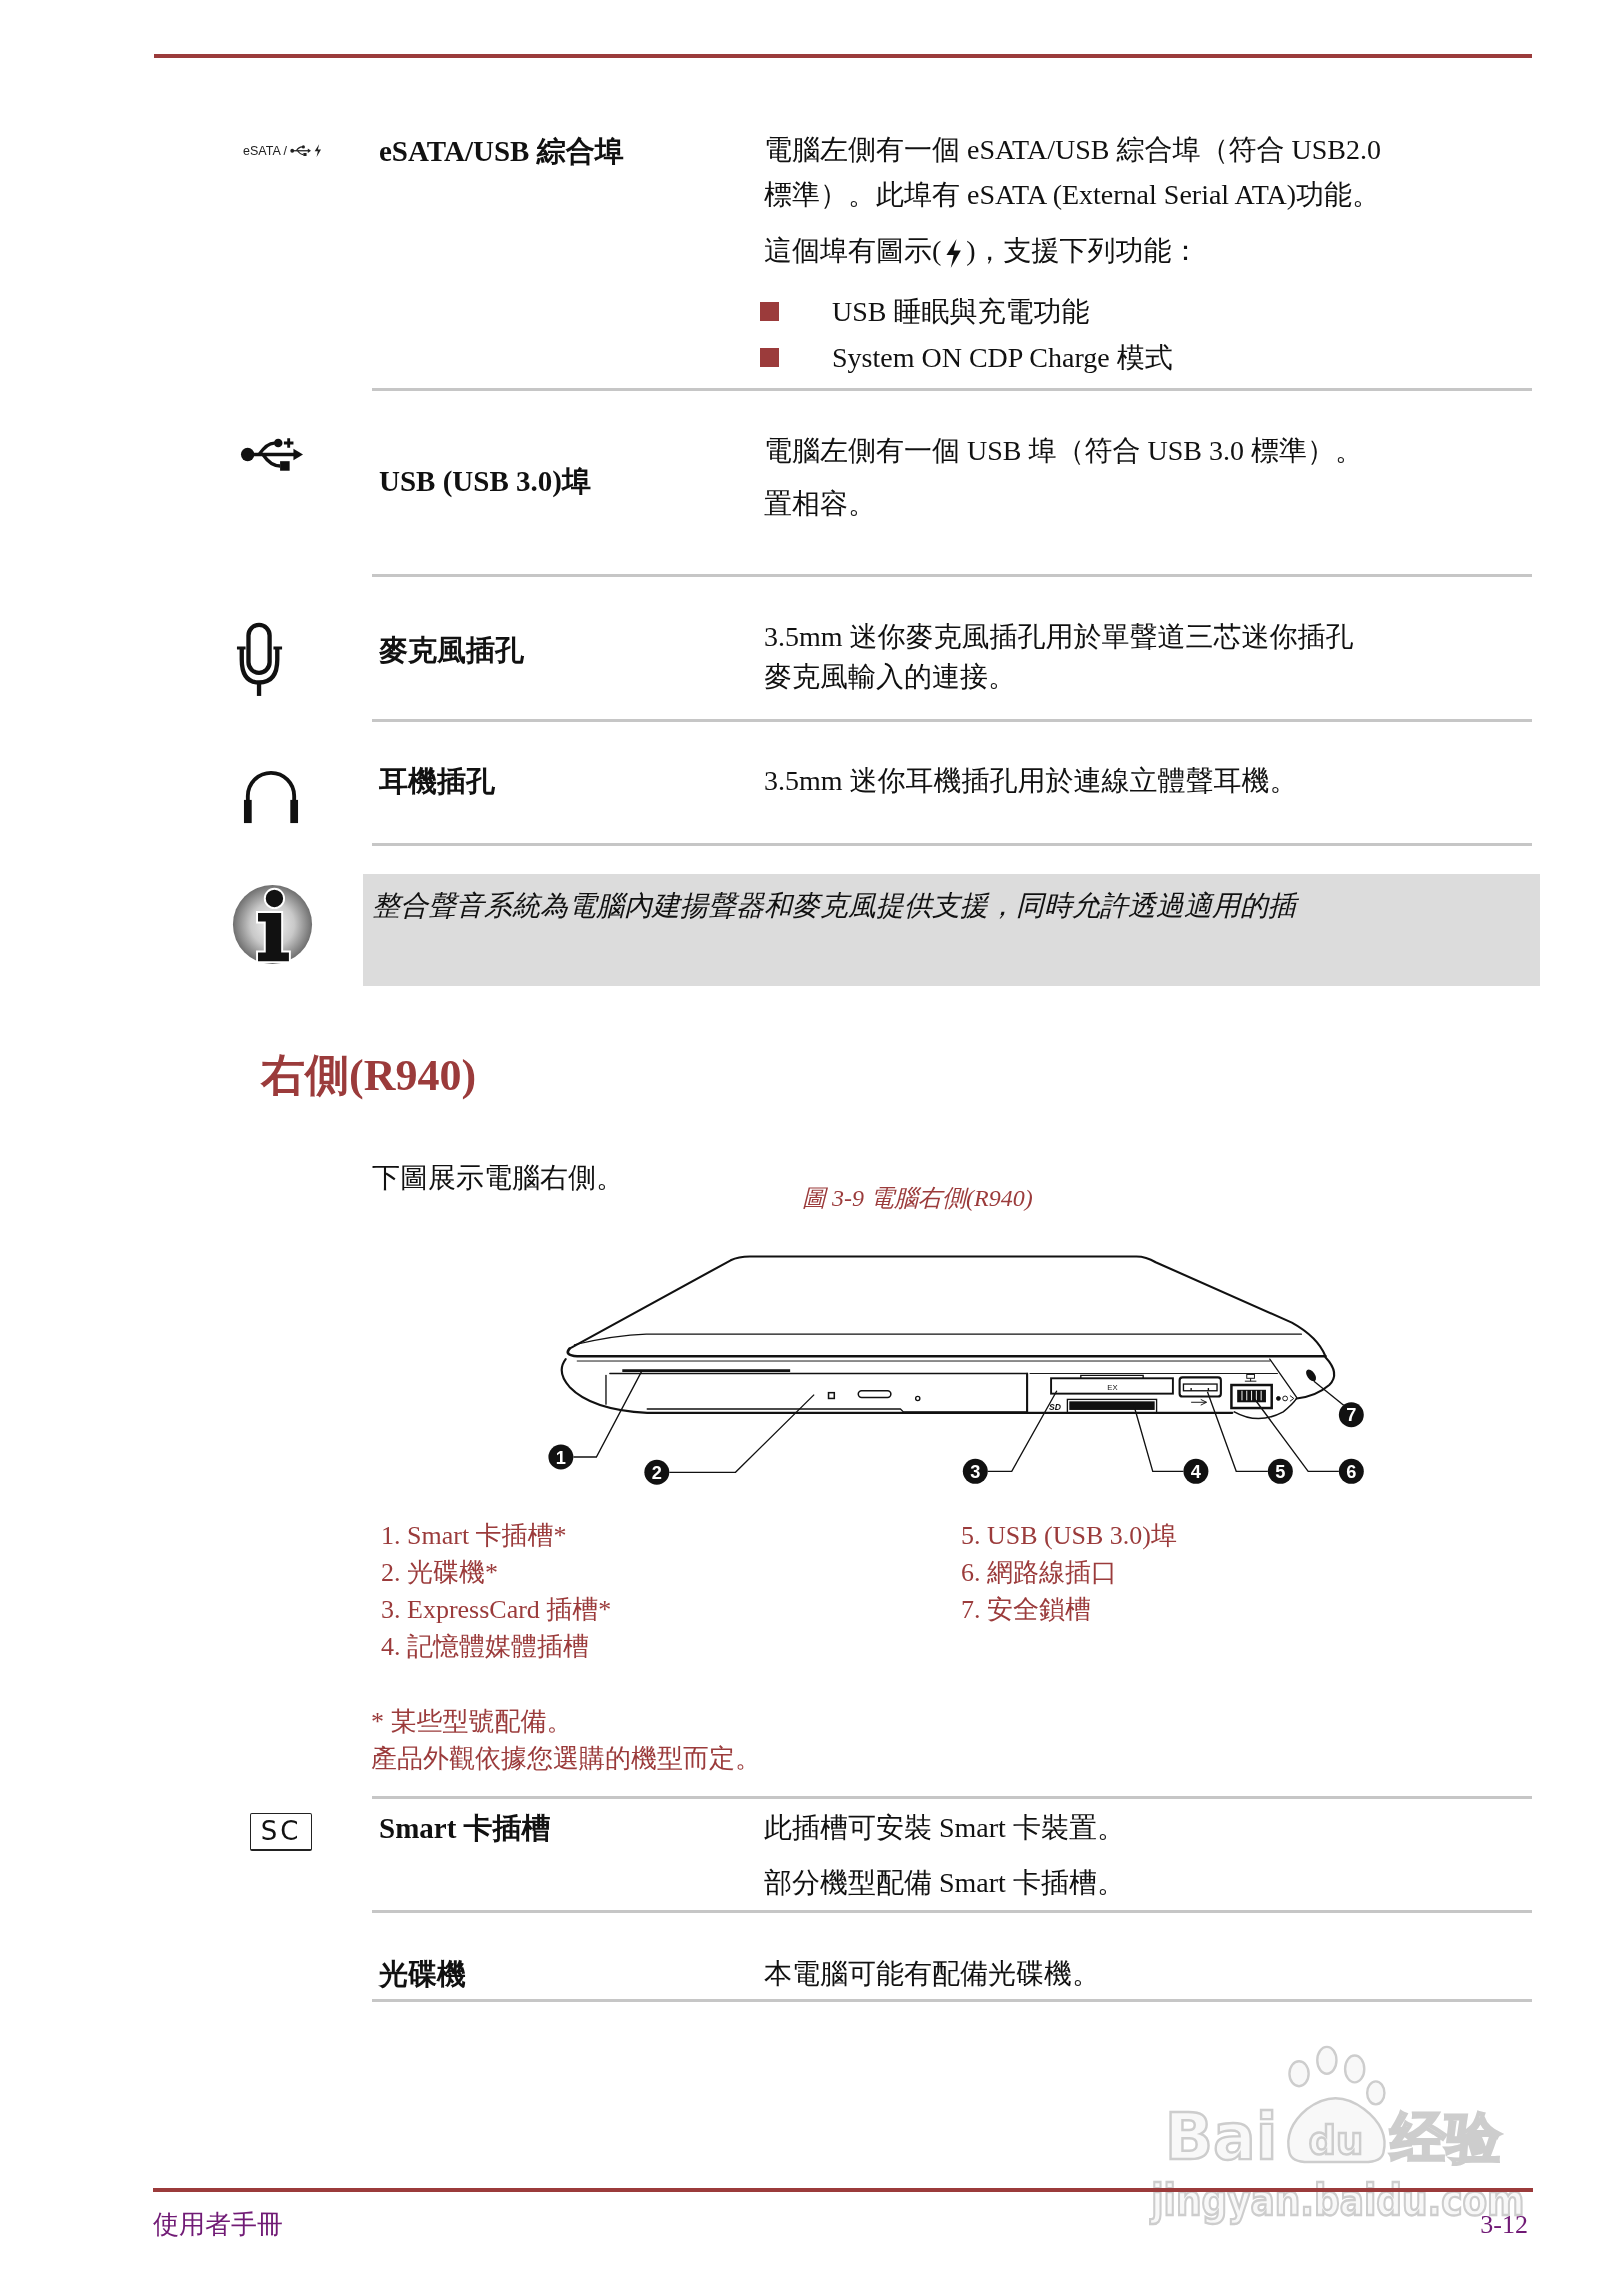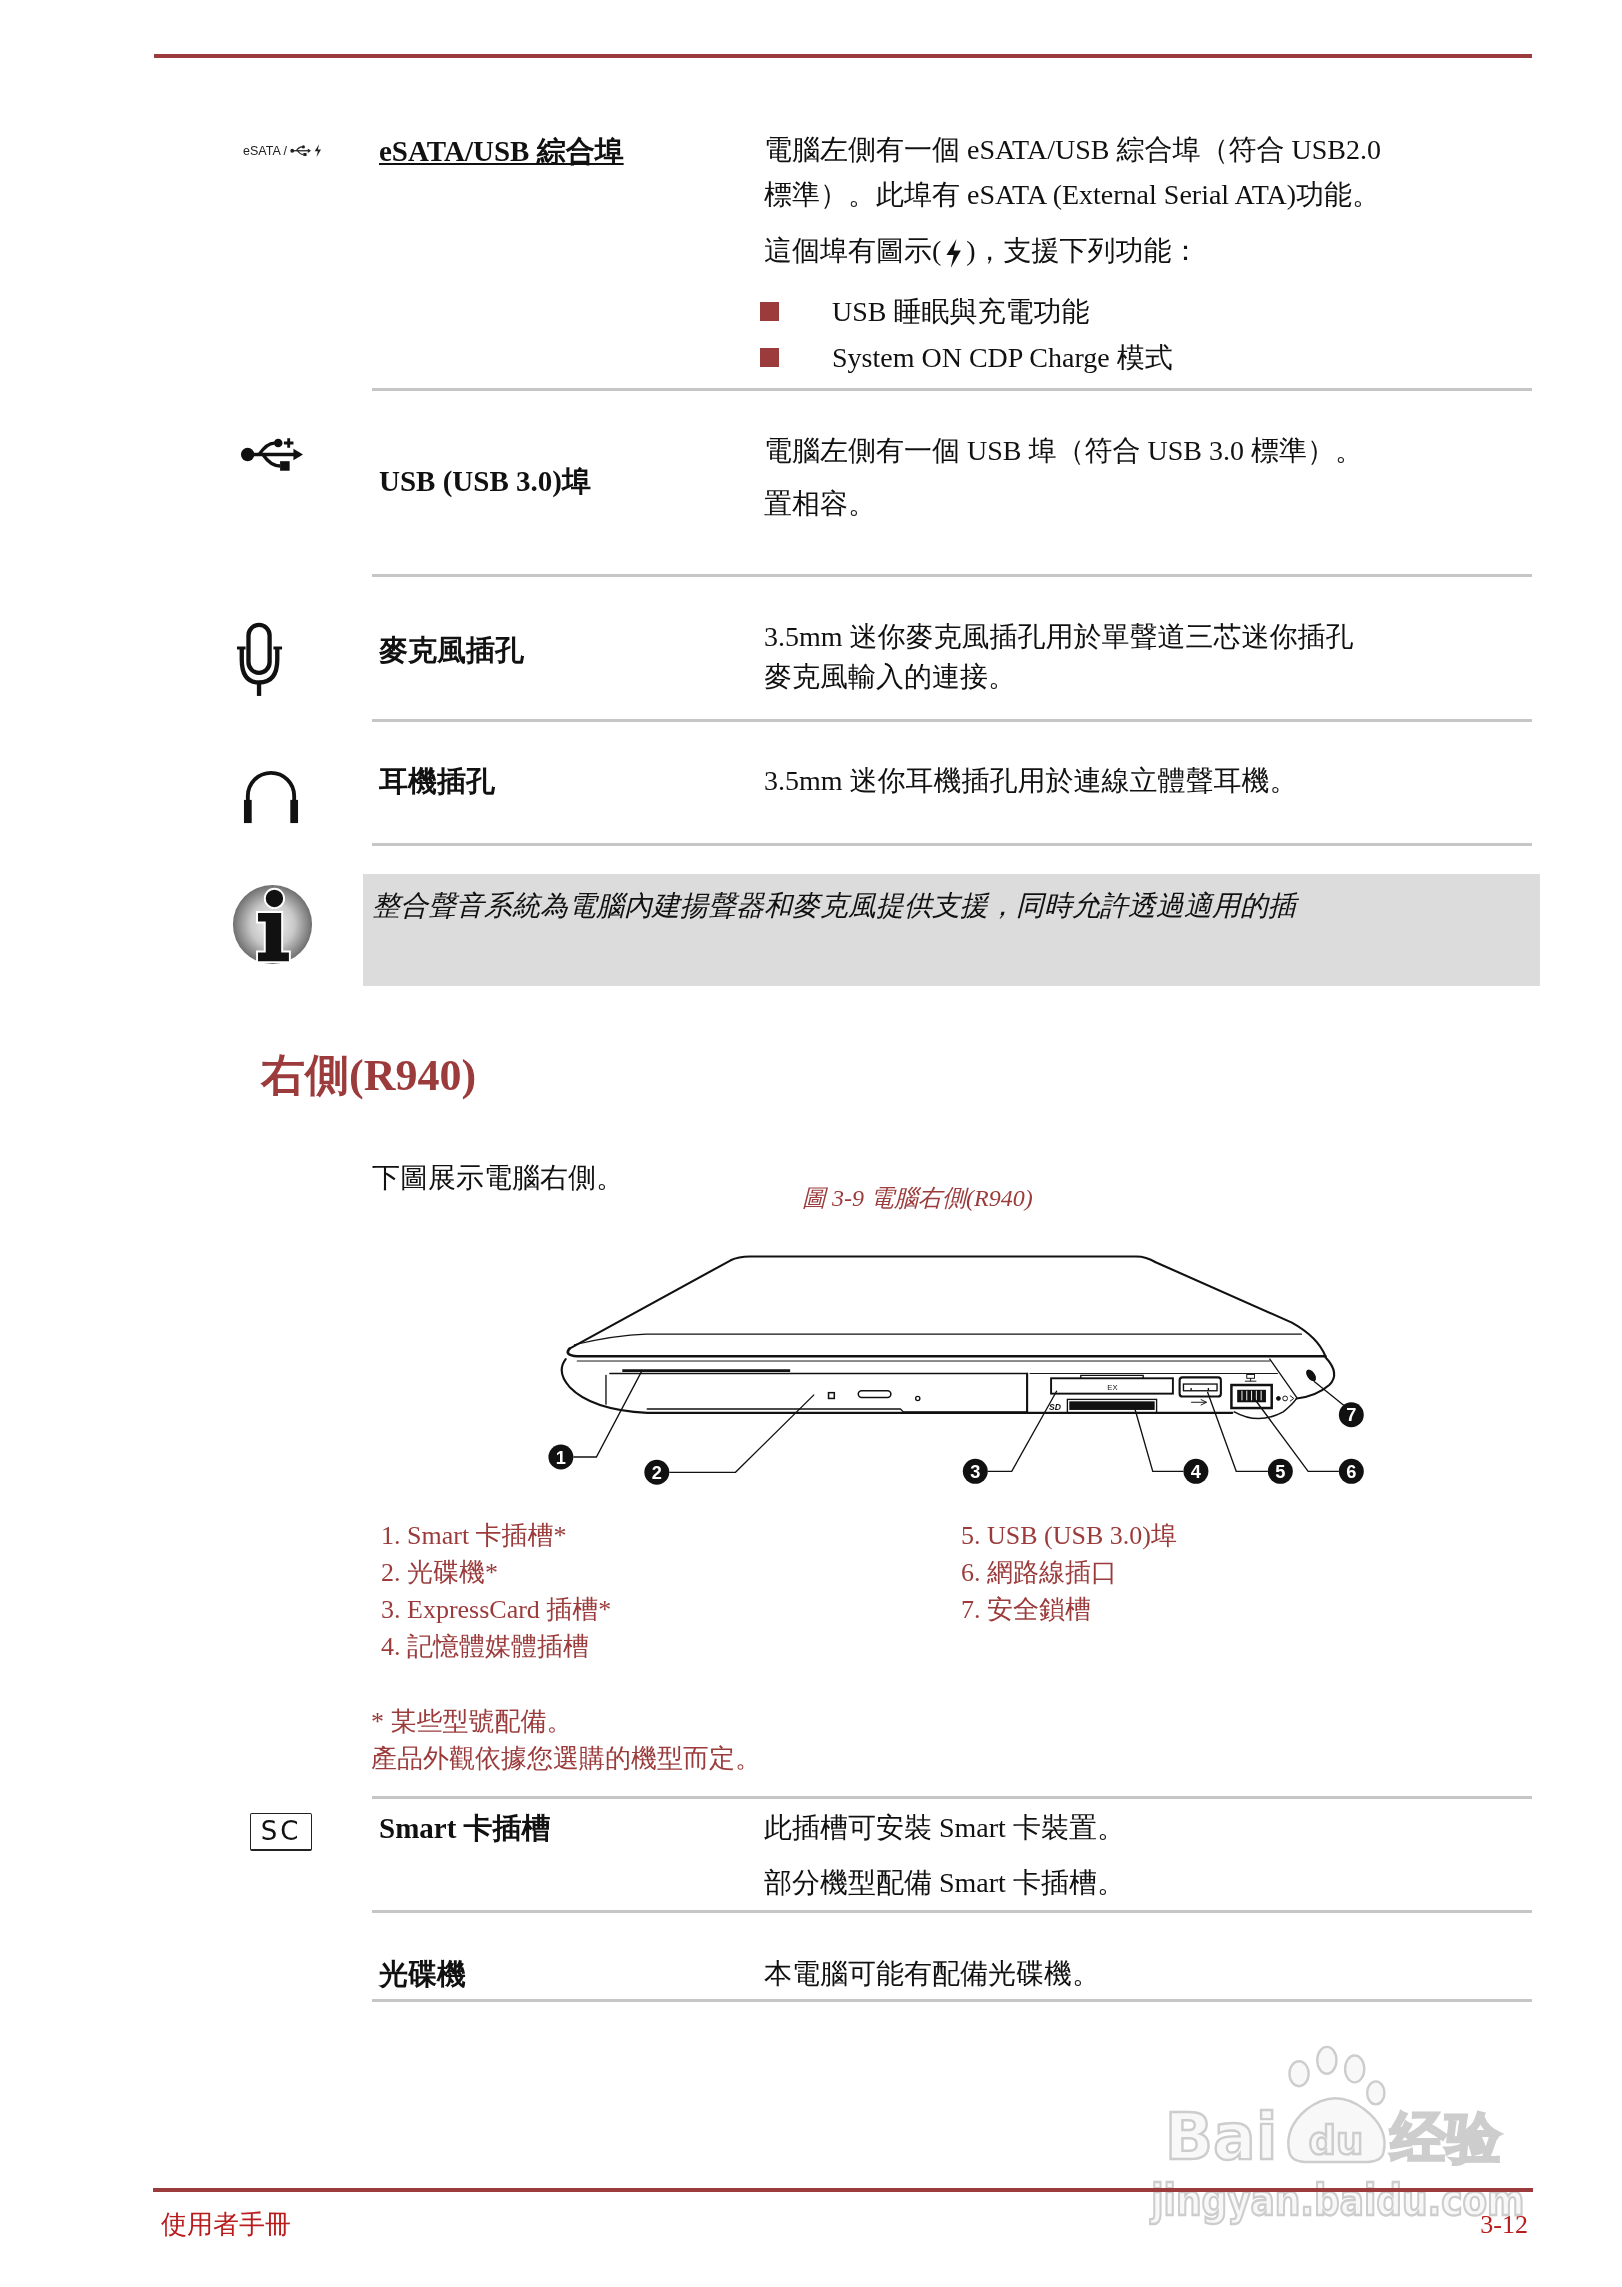--- a/index.html
+++ b/index.html
@@ -14,21 +14,21 @@
   .bullets { position:absolute; left:760px; font-size:28px; line-height:46px; margin:0; padding:0; list-style:none; }
   .bullets li { position:relative; padding-left:72px; white-space:nowrap; }
   .bullets .sq { position:absolute; left:0; top:13.4px; width:19px; height:19px; background:#9b3b3b; }
   .note-box { position:absolute; left:363px; top:874px; width:1177px; height:112px; background:#dcdcdc; }
   .note-text { position:absolute; left:372px; top:885px; font-size:28px; font-style:italic; line-height:42px; white-space:nowrap; }
   .heading { position:absolute; left:261px; top:1052px; font-size:44px; line-height:48px; color:#9b3b3b; font-weight:bold; white-space:nowrap; }
   .intro { position:absolute; left:372px; top:1156px; font-size:28px; line-height:44px; white-space:nowrap; }
   .caption { position:absolute; left:802px; top:1184px; font-size:24px; line-height:29px; font-style:italic; color:#9b3b3b; white-space:nowrap; }
   .legend { position:absolute; top:1517px; font-size:26px; line-height:37px; color:#9b3b3b; margin:0; padding:0; list-style:none; white-space:nowrap; }
   .footnotes { position:absolute; left:371px; top:1703px; font-size:26px; line-height:37px; color:#9b3b3b; white-space:nowrap; }
-  .footer-text { position:absolute; top:2206px; font-size:26px; line-height:37px; color:#b91c1c; white-space:nowrap;margin-left:8px; }
+  .footer-text { position:absolute; top:2206px; font-size:26px; line-height:37px; color:#701a75; white-space:nowrap; }
   .sc-box { position:absolute; left:250px; top:1813px; width:60px; height:35px; border:1.4px solid #222; border-bottom:2.9px solid #222; border-radius:1.9px;
             font-family:"DejaVu Sans","Liberation Sans",sans-serif; font-weight:normal; font-size:26px; line-height:35px; text-align:center; letter-spacing:2.9px; color:#111; }
   .esata-icon { position:absolute; left:243px; top:141px; height:19px; display:flex; align-items:center; gap:2.9px; }
   .esata-icon .lbl { font-family:"Liberation Sans","DejaVu Sans",sans-serif; font-size:12.5px; color:#222; }
   .inline-bolt { display:inline-block; vertical-align:middle; margin:0 3.8px; }
   .wm { position:absolute; left:1134px; top:2037px; width:403px; height:202px; }
 </style>
 </head>
 <body>
 
@@ -42,21 +42,21 @@
     <polygon points="56,11 66,18 56,25" fill="#222"></polygon>
     <path d="M20 18 Q28 6 38 6" stroke="#222" stroke-width="4" fill="none"></path>
     <circle cx="42" cy="6" r="5" fill="#222"></circle>
     <path d="M24 18 Q32 30 42 30" stroke="#222" stroke-width="4" fill="none"></path>
     <rect x="42" y="25" width="10" height="10" fill="#222"></rect>
   </svg>
   <svg width="7.7" height="13.4" viewBox="0 0 12 20">
     <path d="M8 0 L1 11 L6 11 L4 20 L11 8 L6 8 Z" fill="#222"></path>
   </svg>
 </div>
-<div class="row-title" style="top:132px;text-decoration:underline;">eSATA/USB 綜合埠</div>
+<div class="row-title" style="top:132px;">eSATA/USB 綜合埠</div>
 <div class="desc" style="top:127px; line-height:45px;">
   <span class="line">電腦左側有一個 eSATA/USB 綜合埠（符合 USB2.0</span>
   <span class="line">標準）。此埠有 eSATA (External Serial ATA)功能。</span>
 </div>
 <div class="desc" style="top:228px; line-height:45px;">
   <span>這個埠有圖示(</span><svg class="inline-bolt" width="17.3" height="31" viewBox="0 0 12 20">
       <path d="M8 0 L1 11 L6 11 L4 20 L11 8 L6 8 Z" fill="#111"></path>
     </svg><span>)，支援下列功能：</span>
 </div>
 <ul class="bullets" style="top:289px;">

